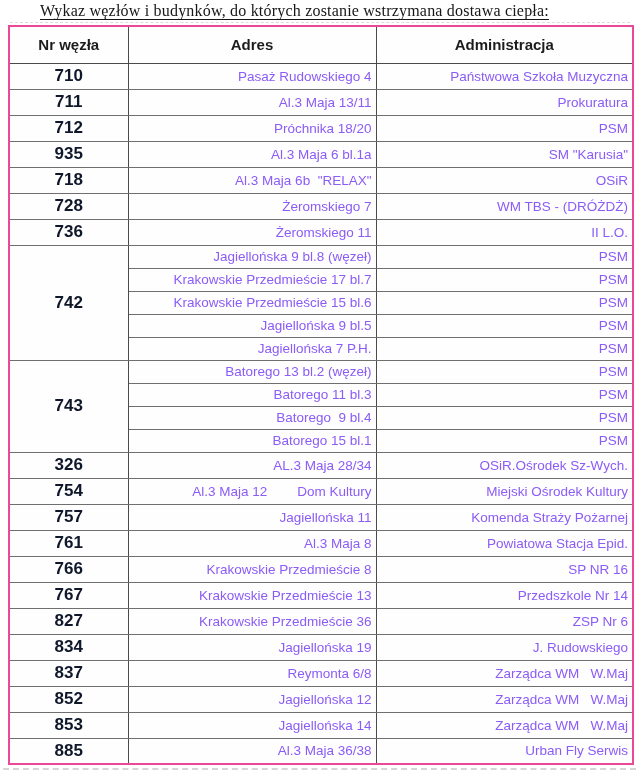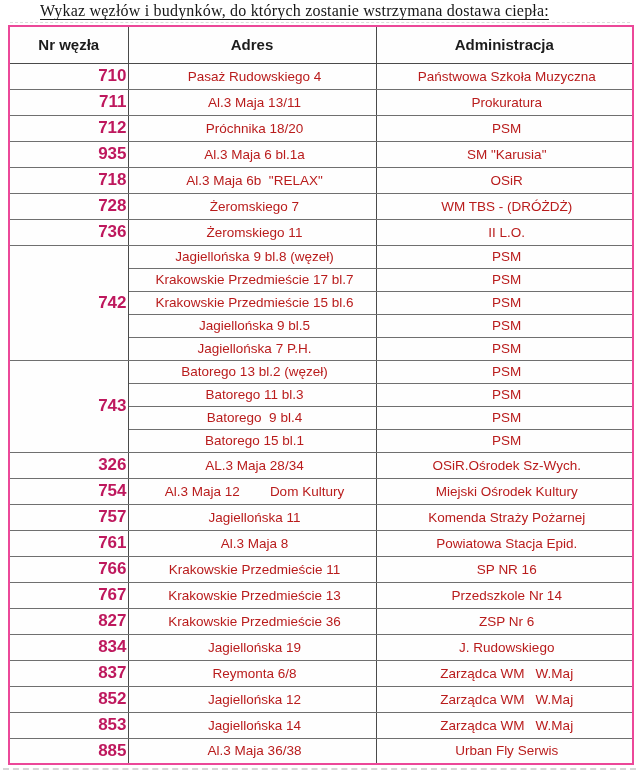--- a/index.html
+++ b/index.html
@@ -55,41 +55,41 @@
     color: #1c1c1c;
     text-align: center;
     border-bottom-color: #4a4a4a;
   }
   tbody tr { height: 26px; }
   tbody tr.sub { height: 23px; }
 
   td.node {
     font-size: 17px;
     font-weight: bold;
-    text-align: right;
-    color: #be185d;
+    text-align: center;
+    color: #0f172a;
     position: relative;
   }
   
   td.node::after, th.node::after {
     content: "";
     position: absolute;
     left: -9px;
     bottom: -1px;
     width: 8px;
     height: 1px;
     background: #8a8a8a;
   }
   th.node { position: relative; }
   td.addr, td.admin {
     font-size: 13.5px;
-    color: #b91c1c;
+    color: #8b5cf6;
     padding: 0 4px 0 9px;
     white-space: pre;
-    text-align: center;
+    text-align: right;
   }
   .bottom-scan-line {
     position: absolute;
     left: 3px;
     top: 768px;
     width: 633px;
     border-top: 2px dashed #b5b5b5;
     opacity: 0.55;
   }
   .top-scan-line {
@@ -210,21 +210,21 @@
         <td class="addr">Jagiellońska 11</td>
         <td class="admin">Komenda Straży Pożarnej</td>
       </tr>
       <tr>
         <td class="node" rowspan="1">761</td>
         <td class="addr">Al.3 Maja 8</td>
         <td class="admin">Powiatowa Stacja Epid.</td>
       </tr>
       <tr>
         <td class="node" rowspan="1">766</td>
-        <td class="addr">Krakowskie Przedmieście 11</td>
+        <td class="addr">Krakowskie Przedmieście 8</td>
         <td class="admin">SP NR 16</td>
       </tr>
       <tr>
         <td class="node" rowspan="1">767</td>
         <td class="addr">Krakowskie Przedmieście 13</td>
         <td class="admin">Przedszkole Nr 14</td>
       </tr>
       <tr>
         <td class="node" rowspan="1">827</td>
         <td class="addr">Krakowskie Przedmieście 36</td>

